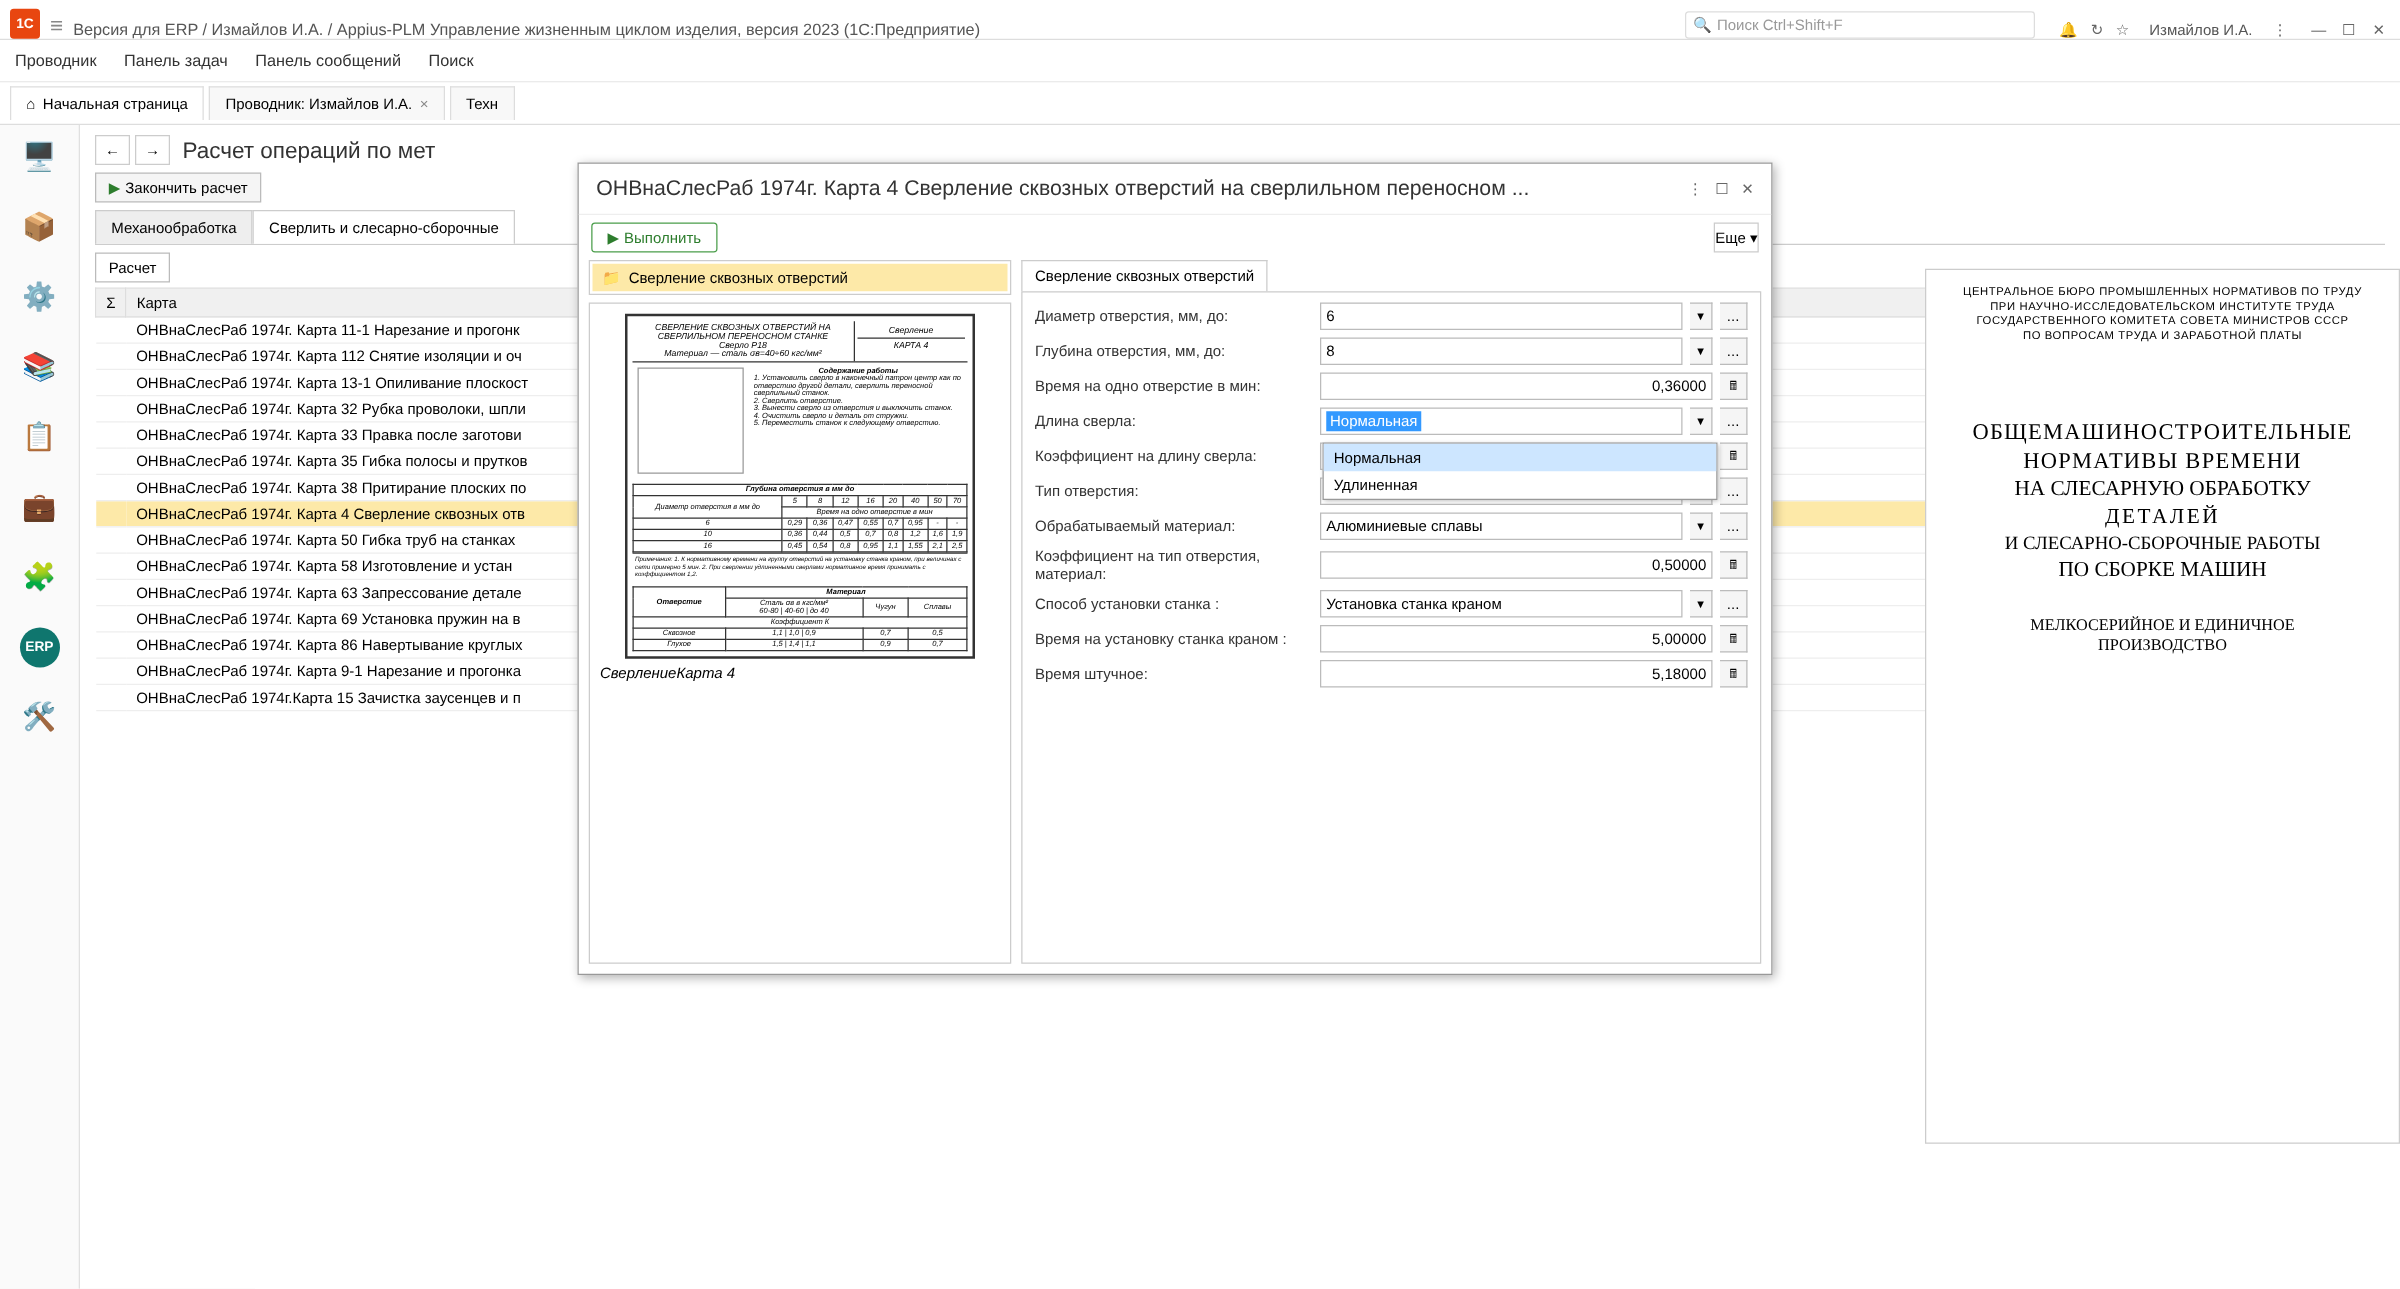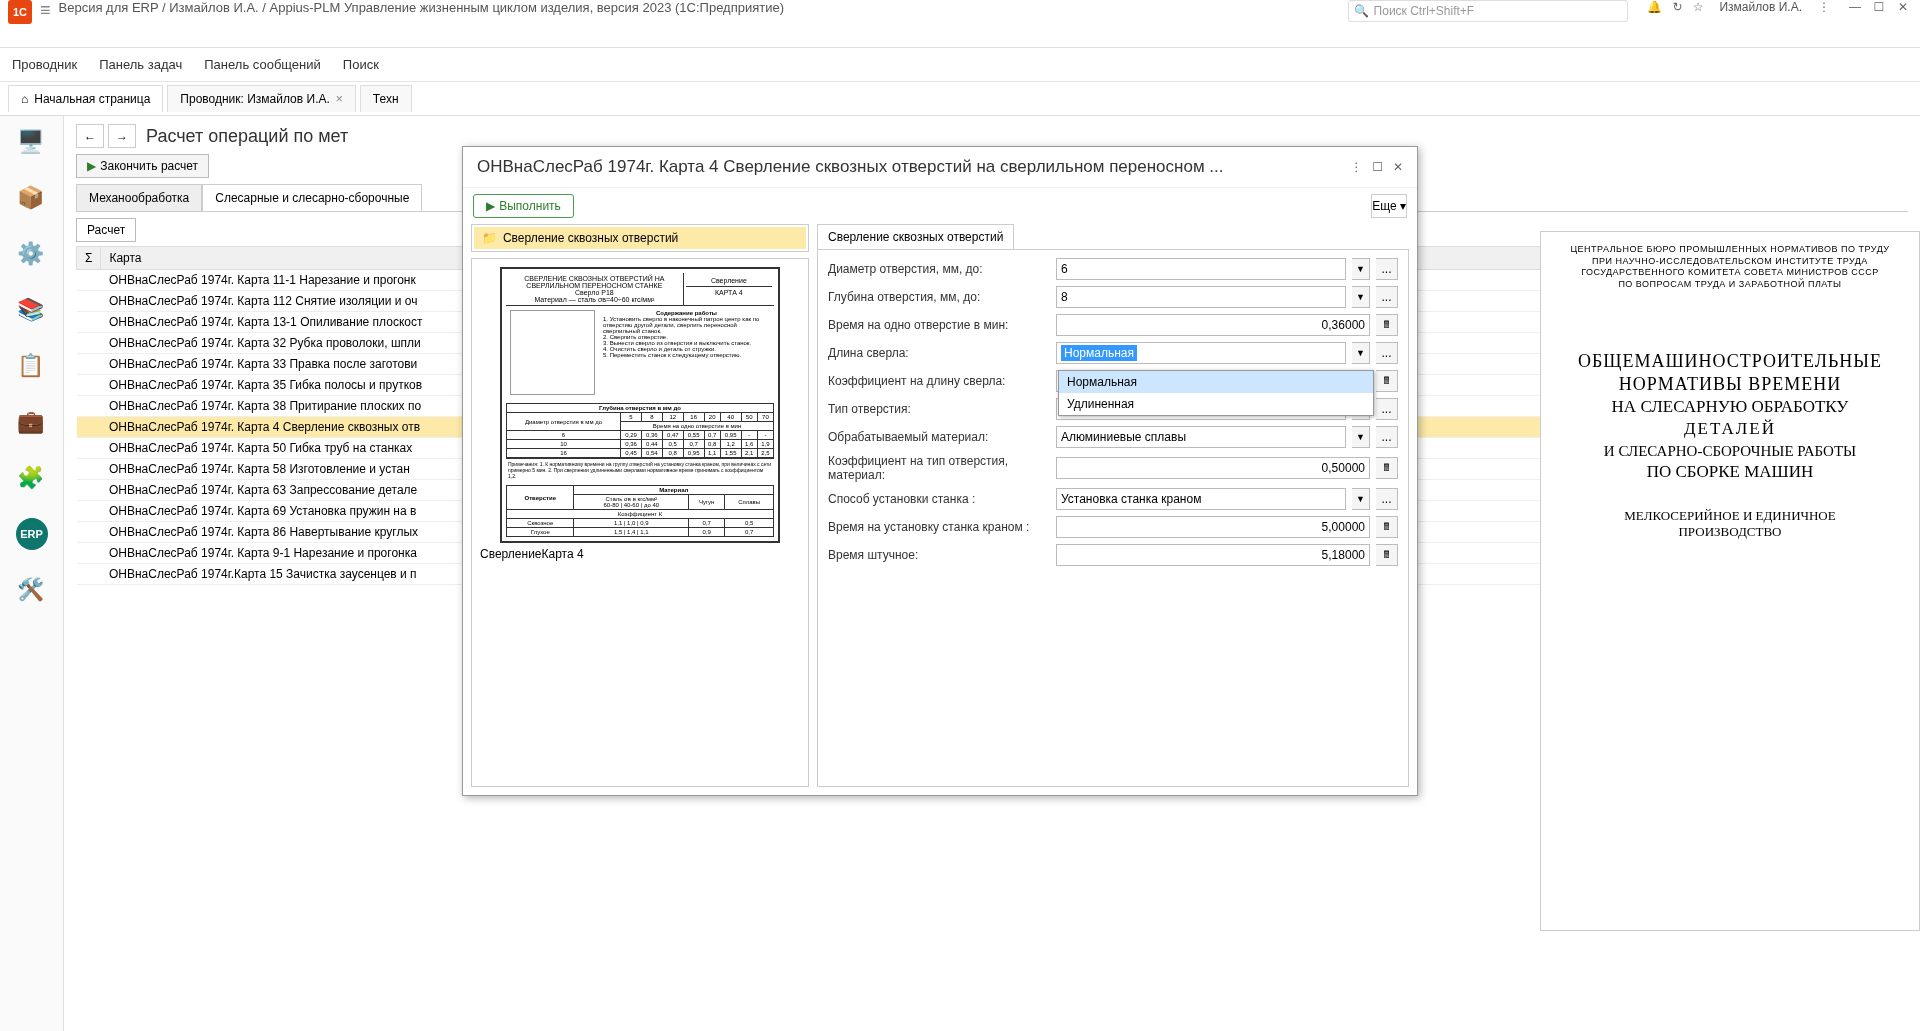--- a/index.html
+++ b/index.html
@@ -1,19 +1,19 @@
 <!DOCTYPE html>
 <html><head>
 <meta charset="utf-8">
 <style>
 * { box-sizing: border-box; margin: 0; padding: 0; }
 body { font-family: Arial, sans-serif; font-size: 12px; background: #f5f5f5; width: 1920px; height: 1031px; overflow: hidden; position: relative; }
 
 
-.titlebar { height: 48px; background: #fff; border-bottom: 1px solid #ddd; display: flex; align-items: flex-start; padding: 0 8px; gap: 8px; }
+.titlebar { height: 32px; background: #fff; border-bottom: 1px solid #ddd; display: flex; align-items: flex-end; padding: 0 8px; gap: 8px; }
 .logo-1c { width: 24px; height: 24px; background: #e84610; color: #fff; border-radius: 3px; display: flex; align-items: center; justify-content: center; font-weight: bold; font-size: 11px; }
 .hamburger { font-size: 18px; color: #888; cursor: pointer; }
 .title-text { color: #555; font-size: 13px; flex: 0 0 auto; }
 .search-box { margin-left: auto; width: 280px; height: 22px; border: 1px solid #ddd; border-radius: 3px; display: flex; align-items: center; padding: 0 6px; color: #999; }
 .title-icons { display: flex; gap: 10px; align-items: center; color: #666; margin-left: 12px; }
 .title-icons span { cursor: pointer; }
 .user-label { color: #555; margin: 0 6px; }
 .win-controls { display: flex; gap: 6px; margin-left: 8px; }
 .win-controls span { width: 18px; text-align: center; cursor: pointer; color: #666; }
 
@@ -60,21 +60,21 @@
 .dialog-title-text { font-size: 17px; color: #333; overflow: hidden; white-space: nowrap; text-overflow: ellipsis; flex: 1; }
 .dialog-controls { display: flex; gap: 10px; color: #666; }
 .dialog-controls span { cursor: pointer; }
 .dialog-toolbar { padding: 6px 10px; display: flex; gap: 6px; align-items: center; }
 .exec-btn { padding: 4px 12px; border: 1px solid #4a9d4a; background: #fff; color: #2d7d2d; display: flex; align-items: center; gap: 4px; cursor: pointer; border-radius: 3px; }
 .more-btn { padding: 4px 0; border: 1px solid #ccc; background: #fff; cursor: pointer; margin-left: auto; }
 .dialog-body { flex: 1; display: flex; gap: 8px; padding: 0 8px 8px; overflow: hidden; }
 .left-pane { width: 338px; display: flex; flex-direction: column; }
 .tree-box { border: 1px solid #ccc; padding: 2px; }
 .tree-item { background: #fde9a8; padding: 4px 8px; display: flex; align-items: center; gap: 6px; }
-.doc-preview { flex: 1; border: 1px solid #ccc; margin-top: 6px; padding: 8px; display: flex; flex-direction: column; align-items: center; background: #fff; overflow: hidden; }
+.doc-preview { flex: 1; border: 1px solid #ccc; margin-top: 6px; padding: 8px; display: flex; flex-direction: column; align-items: center; background: #fff; overflow: hidden; font-style: italic; }
 .doc-sheet { width: 280px; border: 2px solid #333; padding: 4px; font-size: 7px; }
 .doc-caption { align-self: flex-start; margin-top: 4px; font-size: 12px; }
 .right-pane { flex: 1; display: flex; flex-direction: column; }
 .right-tab-hdr { border: 1px solid #ccc; border-bottom: none; padding: 5px 10px; display: inline-block; background: #fff; }
 .form-area { border: 1px solid #ccc; flex: 1; padding: 8px 10px; }
 .form-row { display: flex; align-items: center; margin-bottom: 6px; gap: 6px; }
 .form-label { width: 222px; color: #333; }
 .form-input { flex: 1; height: 22px; border: 1px solid #bbb; padding: 0 4px; background: #fff; display: flex; align-items: center; }
 .form-input.num { justify-content: flex-end; }
 .dd-btn { width: 18px; height: 22px; border: 1px solid #bbb; border-left: none; background: #f5f5f5; display: flex; align-items: center; justify-content: center; cursor: pointer; font-size: 9px; }
@@ -185,21 +185,21 @@
           <div class="nav-btn">→</div>
         </div>
         <div class="page-title">Расчет операций по мет</div>
       </div>
       <div class="finish-btn">
         <span style="color:#2d7d2d">▶</span>
         <span>Закончить расчет</span>
       </div>
       <div class="sub-tabs">
         <div class="sub-tab">Механообработка</div>
-        <div class="sub-tab active">Слесарные и слесарно-сборочные</div>
+        <div class="sub-tab active">Сверлить и слесарно-сборочные</div>
       </div>
       <div class="calc-btn">Расчет</div>
       <table class="card-table">
         <thead>
           <tr>
             <th class="sigma-col">Σ</th>
             <th>Карта</th>
           </tr>
         </thead>
         <tbody id="cards-body">

